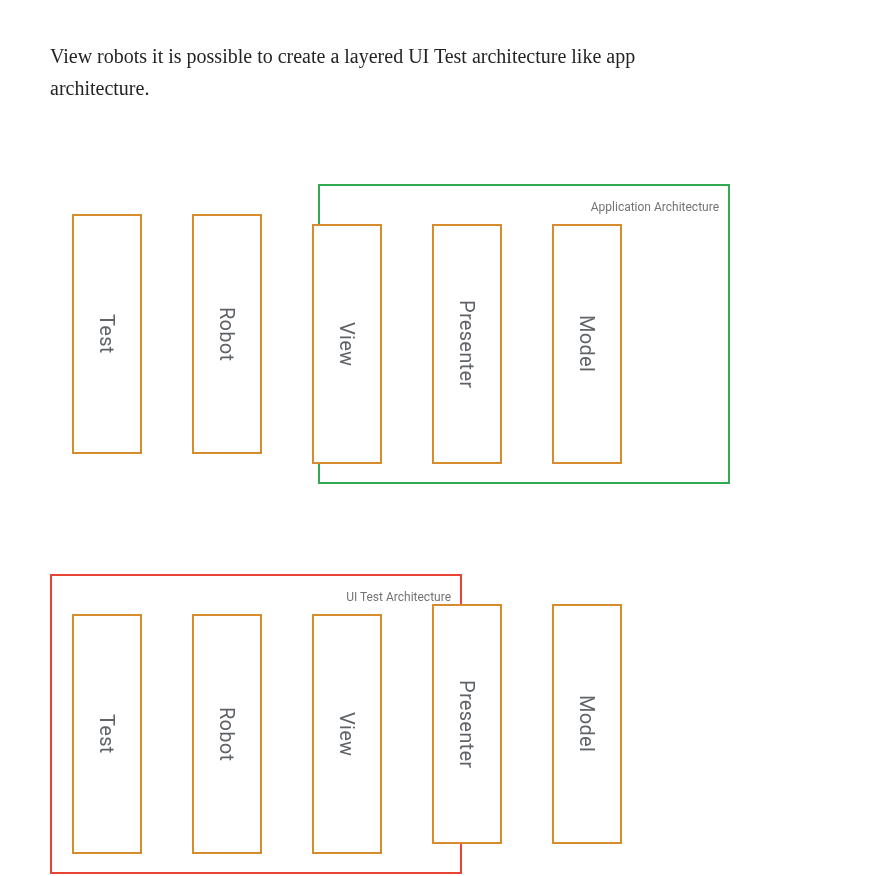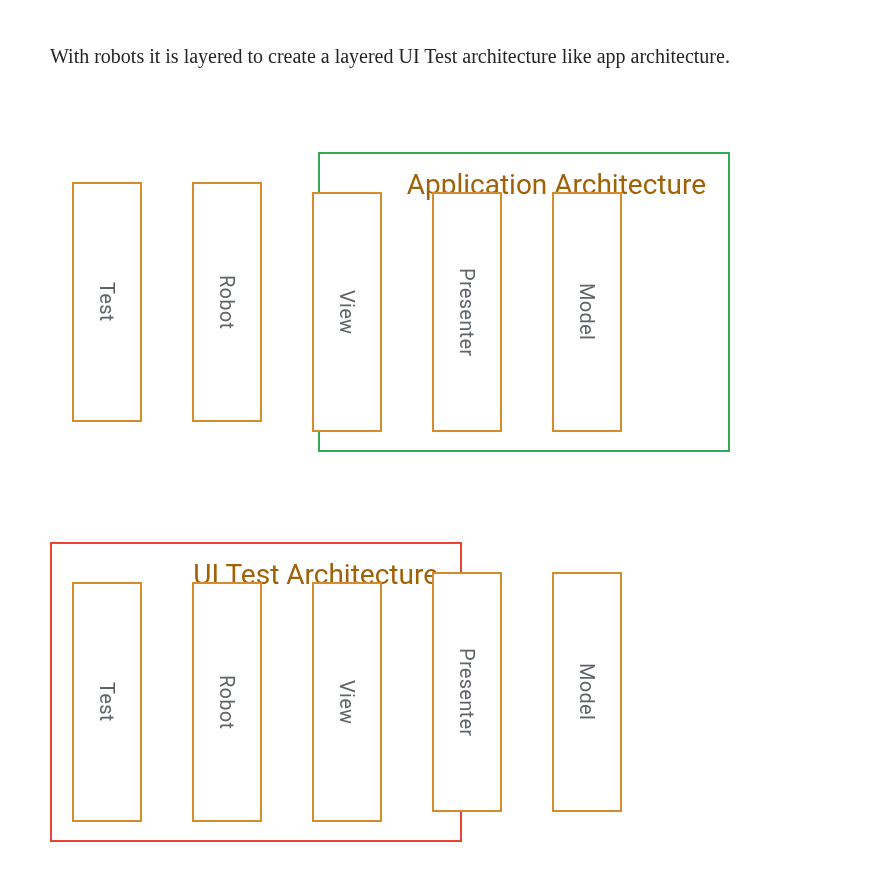--- a/index.html
+++ b/index.html
@@ -55,23 +55,23 @@
       color: #5f6368;
       letter-spacing: 0.3px;
     }
     .group-frame {
       position: absolute;
       border: 2px solid;
       z-index: 1;
       padding-top: 8px;
     }
     .group-label {
-      font-size: 28px;
-      color: #a16207;
-      padding: 6px 22px;
+      font-size: 12px;
+      color: #737373;
+      padding: 6px 9px;
       white-space: nowrap;
     }
     .frame-green {
       border-color: #34a853;
       top: 0;
       left: 268px;
       width: 412px;
       height: 300px;
     }
     .frame-green .group-label {
@@ -87,21 +87,21 @@
     .frame-red .group-label {
       text-align: right;
     }
     .layer-box.in-green {
       margin-top: 20px;
     }
   </style>
 </head>
 <body>
 
-<p class="intro">With robots it is layered to create a layered UI Test architecture like app architecture.</p>
+<p class="intro">View robots it is possible to create a layered UI Test architecture like app architecture.</p>
 
 <div class="diagram-area">
 
   <div class="row">
     <div class="group-frame frame-green">
       <div class="group-label">Application Architecture</div>
     </div>
     <div class="layer-box">
       <span class="layer-label">Test</span>
     </div>

